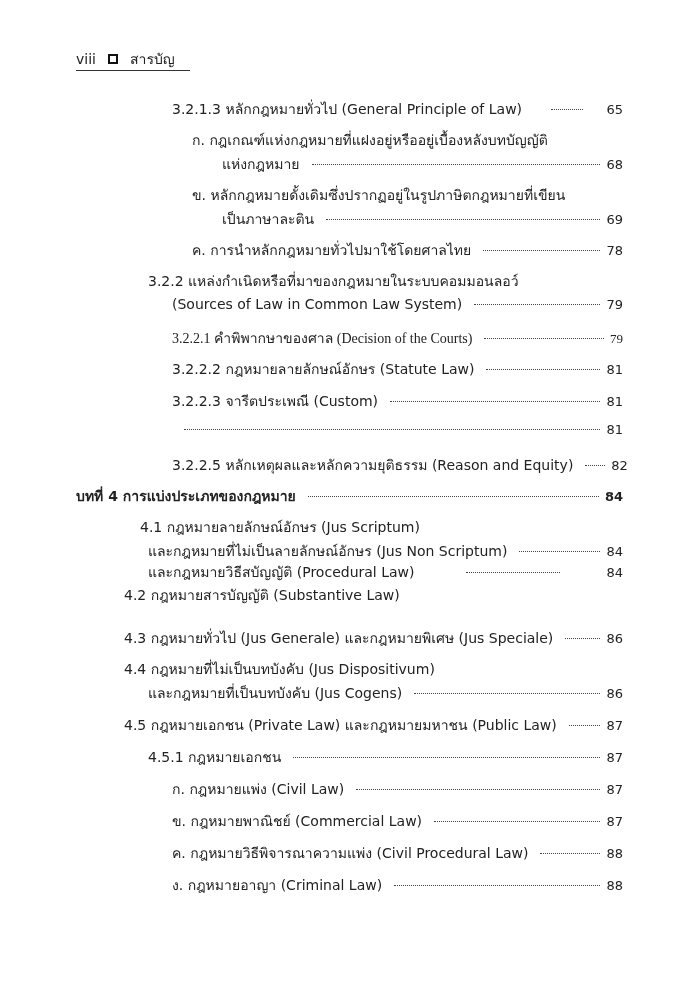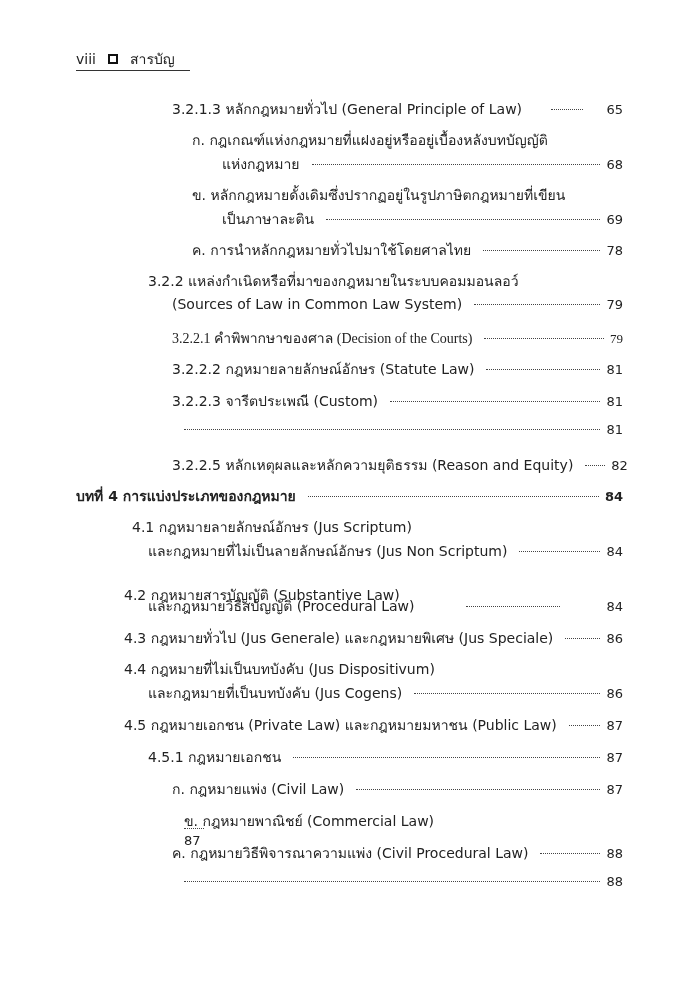--- a/index.html
+++ b/index.html
@@ -92,33 +92,33 @@
   <span class="leader"></span>
   <span class="page">82</span>
 </div>
 
 <div class="line bold" style="left:76px; top:485px;">
   <span class="text">บทที่ 4 การแบ่งประเภทของกฎหมาย</span>
   <span class="leader"></span>
   <span class="page">84</span>
 </div>
 
-<div class="line cont" style="left:132px; top:516px;">
+<div class="line cont" style="left:140px; top:516px;">
   <span class="text">4.1 กฎหมายลายลักษณ์อักษร (Jus Scriptum)</span>
 </div>
 <div class="line" style="left:148px; top:540px;">
   <span class="text">และกฎหมายที่ไม่เป็นลายลักษณ์อักษร (Jus Non Scriptum)</span>
   <span class="leader"></span>
   <span class="page">84</span>
 </div>
 
 <div class="line cont" style="left:124px; top:584px;">
   <span class="text">4.2 กฎหมายสารบัญญัติ (Substantive Law)</span>
 </div>
-<div class="line" style="left:148px; top:595px;gap:40px;">
+<div class="line" style="left:148px; top:561px;gap:40px;">
   <span class="text">และกฎหมายวิธีสบัญญัติ (Procedural Law)</span>
   <span class="leader"></span>
   <span class="page">84</span>
 </div>
 
 <div class="line" style="left:124px; top:627px;">
   <span class="text">4.3 กฎหมายทั่วไป (Jus Generale) และกฎหมายพิเศษ (Jus Speciale)</span>
   <span class="leader"></span>
   <span class="page">86</span>
 </div>
@@ -142,26 +142,27 @@
   <span class="text">4.5.1 กฎหมายเอกชน</span>
   <span class="leader"></span>
   <span class="page">87</span>
 </div>
 
 <div class="line" style="left:172px; top:778px;">
   <span class="text">ก. กฎหมายแพ่ง (Civil Law)</span>
   <span class="leader"></span>
   <span class="page">87</span>
 </div>
-<div class="line" style="left:172px; top:810px;flex-direction:column;">
+<div class="line" style="left:172px; top:810px;">
   <span class="text">ข. กฎหมายพาณิชย์ (Commercial Law)</span>
   <span class="leader"></span>
   <span class="page">87</span>
 </div>
 <div class="line" style="left:172px; top:842px;">
   <span class="text">ค. กฎหมายวิธีพิจารณาความแพ่ง (Civil Procedural Law)</span>
   <span class="leader"></span>
   <span class="page">88</span>
 </div>
 <div class="line" style="left:172px; top:874px;">
+  <span class="text">ง. กฎหมายอาญา (Criminal Law)</span>
   <span class="leader"></span>
   <span class="page">88</span>
 </div>
 
 </body></html>

